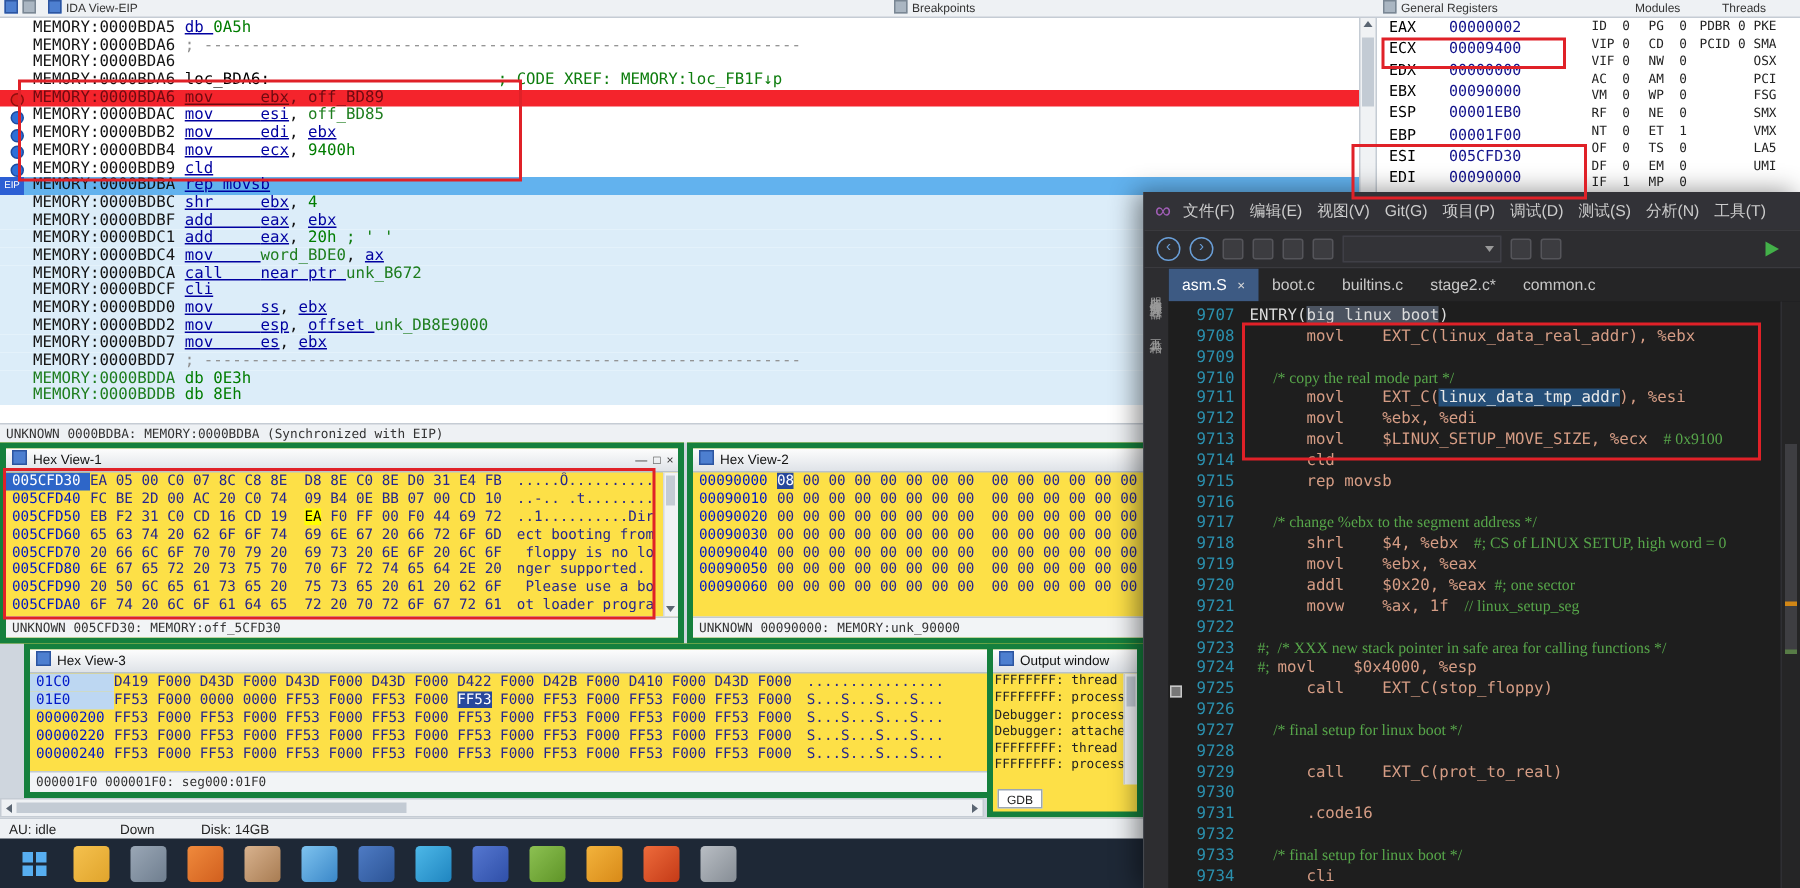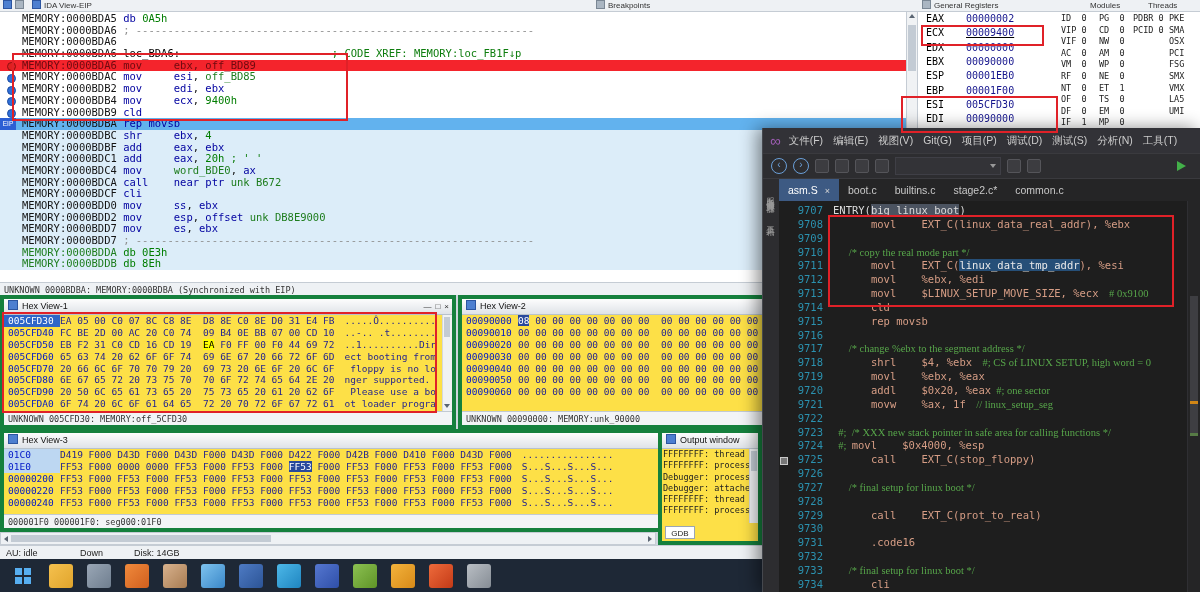--- a/index.html
+++ b/index.html
@@ -13,21 +13,21 @@
 
   
   .disasm{position:absolute;left:0;top:11px;width:906px;height:271px;background:#ffffff;overflow:hidden;border-right:1px solid #b9c2cc;padding-top:2px;z-index:1;}
   .dl{position:relative;white-space:pre;font-family:"DejaVu Sans Mono",monospace;font-size:10.5px;line-height:11.7px;height:11.7px;padding-left:22px;}
   .dl.lt{background:#dcedf9;}
   .dl.eip{background:#62b2ee;}
   .dl.bp{background:#f4242c;}
   .dl.bp .addr,.dl.bp span[class^=tk]{color:#6d0a10;}
   .addr{color:#141414;}
   .addr.grn{color:#1e7d1e;}
-  .tk-mn,.tk-kw,.tk-reg{color:#0000a0;}
+  .tk-mn,.tk-kw,.tk-reg{color:#0000a0;text-decoration:underline;}
   .tk-num{color:#007d00;}
   .tk-nam{color:#1e7d1e;}
   .tk-cmt{color:#0e7d0e;}
   .tk-sep{color:#8f8f8f;}
   .tk-lab{color:#000000;}
   .tk-pln{color:#101010;}
   .dot{position:absolute;left:7px;top:2.5px;width:7px;height:7px;border-radius:50%;}
   .dot.red{background:#e02020;border:1px solid #8d0f0f;}
   .dot.blue{background:#2e6fd8;border:1px solid #1c4ba0;}
   .eiptag{position:absolute;left:0;top:0;width:16px;height:11.4px;background:#2c5fd4;color:#fff;font-size:6.5px;line-height:11.4px;text-align:center;font-family:"Liberation Sans",sans-serif;}
@@ -176,21 +176,21 @@
       </span>
   </div>
   <div class="vscroll">
     <div class="tri-up"></div>
     <div class="vthumb"></div>
   </div>
 
   <div class="regs">
     <div id="reg-rows">
         <div class="regrow" style="top: 2px;"><span class="regname">EAX</span><span class="regval">00000002</span></div>
-        <div class="regrow" style="top: 16.3px; text-decoration: underline;"><span class="regname">ECX</span><span class="regval">00009400</span></div>
+        <div class="regrow" style="top: 16.3px;"><span class="regname">ECX</span><span class="regval">00009400</span></div>
         <div class="regrow" style="top: 30.6px;"><span class="regname">EDX</span><span class="regval">00000000</span></div>
         <div class="regrow" style="top: 44.9px;"><span class="regname">EBX</span><span class="regval">00090000</span></div>
         <div class="regrow" style="top: 59.2px;"><span class="regname">ESP</span><span class="regval">00001EB0</span></div>
         <div class="regrow" style="top: 73.5px;"><span class="regname">EBP</span><span class="regval">00001F00</span></div>
         <div class="regrow" style="top: 87.8px;"><span class="regname">ESI</span><span class="regval">005CFD30</span></div>
         <div class="regrow" style="top: 102.1px;"><span class="regname">EDI</span><span class="regval">00090000</span></div>
       </div>
     <div class="fcol" id="fcol-a" style="left:143px">ID  0
 VIP 0
 VIF 0
@@ -263,21 +263,21 @@
         <div class="hxrow"><span class="hx-addr">00090010</span><span class="hx-bytes">00 00 00 00 00 00 00 00  00 00 00 00 00 00 00 00</span><span class="hx-ascii">................</span></div>
         <div class="hxrow"><span class="hx-addr">00090020</span><span class="hx-bytes">00 00 00 00 00 00 00 00  00 00 00 00 00 00 00 00</span><span class="hx-ascii">................</span></div>
         <div class="hxrow"><span class="hx-addr">00090030</span><span class="hx-bytes">00 00 00 00 00 00 00 00  00 00 00 00 00 00 00 00</span><span class="hx-ascii">................</span></div>
         <div class="hxrow"><span class="hx-addr">00090040</span><span class="hx-bytes">00 00 00 00 00 00 00 00  00 00 00 00 00 00 00 00</span><span class="hx-ascii">................</span></div>
         <div class="hxrow"><span class="hx-addr">00090050</span><span class="hx-bytes">00 00 00 00 00 00 00 00  00 00 00 00 00 00 00 00</span><span class="hx-ascii">................</span></div>
         <div class="hxrow"><span class="hx-addr">00090060</span><span class="hx-bytes">00 00 00 00 00 00 00 00  00 00 00 00 00 00 00 00</span><span class="hx-ascii">................</span></div>
       </div>
     <div class="wstatus">UNKNOWN 00090000: MEMORY:unk_90000</div>
   </div>
 
-  <div class="win" id="hv3" style="left:0;top:429px;width:776px;height:103px">
+  <div class="win" id="hv3" style="left:16px;top:429px;width:776px;height:103px">
     <div class="wtitle"><span class="wicon"></span><span>Hex View-3</span>
       <span class="wbtns"><span>—</span><span>□</span><span>×</span></span>
     </div>
     <div class="hxbody" id="hv3-rows">
         <div class="hxrow"><span class="hx-addr hl">01C0</span><span class="hx-bytes">D419 F000 D43D F000 D43D F000 D43D F000 D422 F000 D42B F000 D410 F000 D43D F000</span><span class="hx-ascii">................</span></div>
         <div class="hxrow"><span class="hx-addr hl">01E0</span><span class="hx-bytes"><span>FF53 F000 0000 0000 FF53 F000 FF53 F000 </span><span class="hl-b">FF53</span><span> F000 FF53 F000 FF53 F000 FF53 F000</span></span><span class="hx-ascii">S...S...S...S...</span></div>
         <div class="hxrow"><span class="hx-addr">00000200</span><span class="hx-bytes">FF53 F000 FF53 F000 FF53 F000 FF53 F000 FF53 F000 FF53 F000 FF53 F000 FF53 F000</span><span class="hx-ascii">S...S...S...S...</span></div>
         <div class="hxrow"><span class="hx-addr">00000220</span><span class="hx-bytes">FF53 F000 FF53 F000 FF53 F000 FF53 F000 FF53 F000 FF53 F000 FF53 F000 FF53 F000</span><span class="hx-ascii">S...S...S...S...</span></div>
         <div class="hxrow"><span class="hx-addr">00000240</span><span class="hx-bytes">FF53 F000 FF53 F000 FF53 F000 FF53 F000 FF53 F000 FF53 F000 FF53 F000 FF53 F000</span><span class="hx-ascii">S...S...S...S...</span></div>
       </div>

